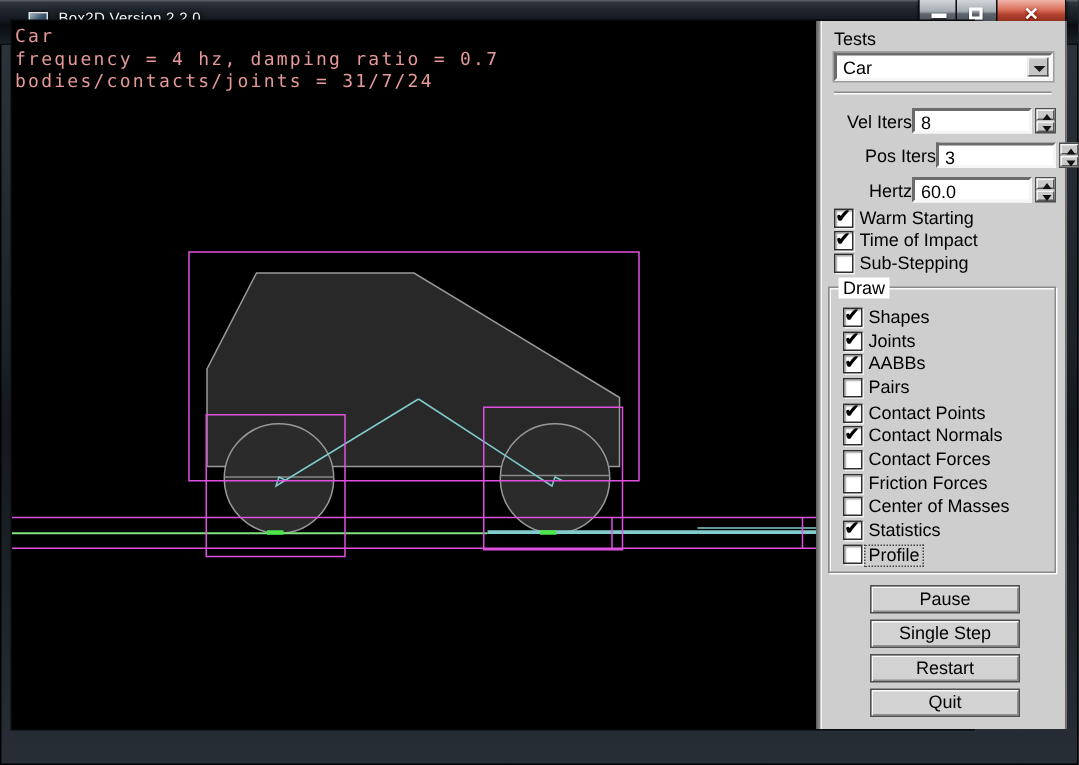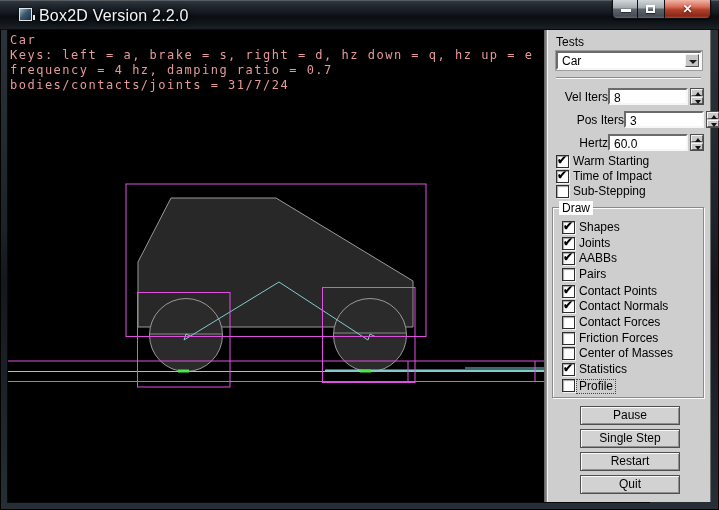--- a/index.html
+++ b/index.html
@@ -16,40 +16,40 @@
     background:linear-gradient(180deg,#343b42 0%,#232930 18%,#12171d 46%,#0a0e13 55%,#11161b 78%,#1d2329 100%);
     box-shadow:inset 0 1px 0 rgba(255,255,255,0.18), inset 0 -1px 0 rgba(0,0,0,0.6);
   }
   .win-icon{
     position:absolute;left:19px;top:8px;width:13px;height:13px;
     background:linear-gradient(135deg,#9fb6c4 0%,#3c586c 45%,#18303f 100%);
     border:1px solid #dfe6ea;box-shadow:0 0 2px #000;
   }
   .win-icon::after{content:"";position:absolute;right:-4px;bottom:0;width:2px;height:5px;background:#e8eef2;}
   .win-title{
-    position:absolute;left:39px;top:7px;font-size:16px;color:#f2f4f6;
+    position:absolute;left:39px;top:7px;font-size:10px;color:#f2f4f6;
     text-shadow:0 1px 3px #000,0 0 6px rgba(0,0,0,.8);letter-spacing:.2px;white-space:nowrap;
   }
   .caption{position:absolute;right:8px;top:0;height:19px;display:flex;border-radius:0 0 5px 5px;overflow:hidden;box-shadow:0 1px 2px rgba(0,0,0,.7);}
   .cap-btn{position:relative;height:19px;border:1px solid #0d0f12;border-top:none;}
   .cap-btn.min,.cap-btn.max{
     width:26px;
     background:linear-gradient(180deg,#d3d7da 0%,#a4abb1 42%,#5d646b 52%,#464d54 88%,#5d646b 100%);
   }
   .cap-btn.max{border-left:none;border-right:none;}
   .cap-btn.close{
     width:47px;border-radius:0 0 5px 0;
     background:linear-gradient(180deg,#f0b4a8 0%,#d96c57 38%,#b1412c 54%,#8b2a1a 88%,#a84433 100%);
   }
   .cap-btn.min{border-radius:0 0 0 5px;}
   .glyph-min{position:absolute;left:8px;top:9px;width:10px;height:3px;background:#fff;box-shadow:0 1px 1px #00000088;}
   .glyph-max{position:absolute;left:8px;top:5px;width:9px;height:8px;border:2px solid #fff;box-shadow:0 1px 1px #00000088;}
   .glyph-close{position:absolute;left:0;right:0;top:2px;text-align:center;color:#fff;font-size:12px;font-weight:bold;text-shadow:0 1px 2px #600;}
   
-  .client{position:absolute;left:8px;top:30px;width:641px;height:472px;outline:1px solid #07090b;text-decoration:underline;}
+  .client{position:absolute;left:8px;top:14px;width:641px;height:472px;outline:1px solid #07090b;text-decoration:underline;}
   .canvas{position:absolute;left:0;top:0;width:536px;height:472px;background:#000;overflow:hidden;}
   .canvas svg{position:absolute;left:0;top:0;}
   .info{
     position:absolute;left:2px;top:3px;
     font-family:"DejaVu Sans Mono",monospace;font-size:12px;letter-spacing:1.5px;line-height:15px;white-space:nowrap;
   }
   .divider{position:absolute;left:536px;top:0;width:3px;height:472px;background:linear-gradient(90deg,#5c5c5c,#9a9a9a);}
   
   .panel{
     position:absolute;left:539px;top:0;width:164px;height:472px;
@@ -134,21 +134,20 @@
         <line x1="0" y1="331" x2="536" y2="331" stroke="#E050E0" stroke-width="1"></line>
         <line x1="0" y1="351.5" x2="536" y2="351.5" stroke="#E050E0" stroke-width="1"></line>
         <line x1="400" y1="331" x2="400" y2="351.5" stroke="#E050E0" stroke-width="1"></line>
         <line x1="527" y1="331" x2="527" y2="351.5" stroke="#E050E0" stroke-width="1"></line>
 
         <rect x="170" y="339.5" width="11" height="3" fill="#4DE64D" stroke="none"></rect>
         <rect x="352" y="339.5" width="11" height="3" fill="#4DE64D" stroke="none"></rect>
       </svg>
       <div class="info" style="color: rgb(230, 153, 153);">
         <div>Car</div>
-        <div>Keys: left = a, brake = s, right = d, hz down = q, hz up = e</div>
         <div>frequency = 4 hz, damping ratio = 0.7</div>
         <div>bodies/contacts/joints = 31/7/24</div>
       </div>
     </div>
 
     <div class="divider"></div>
 
     <div class="panel">
 
       <div class="lbl" style="left:8px;top:5px;">Tests</div>

